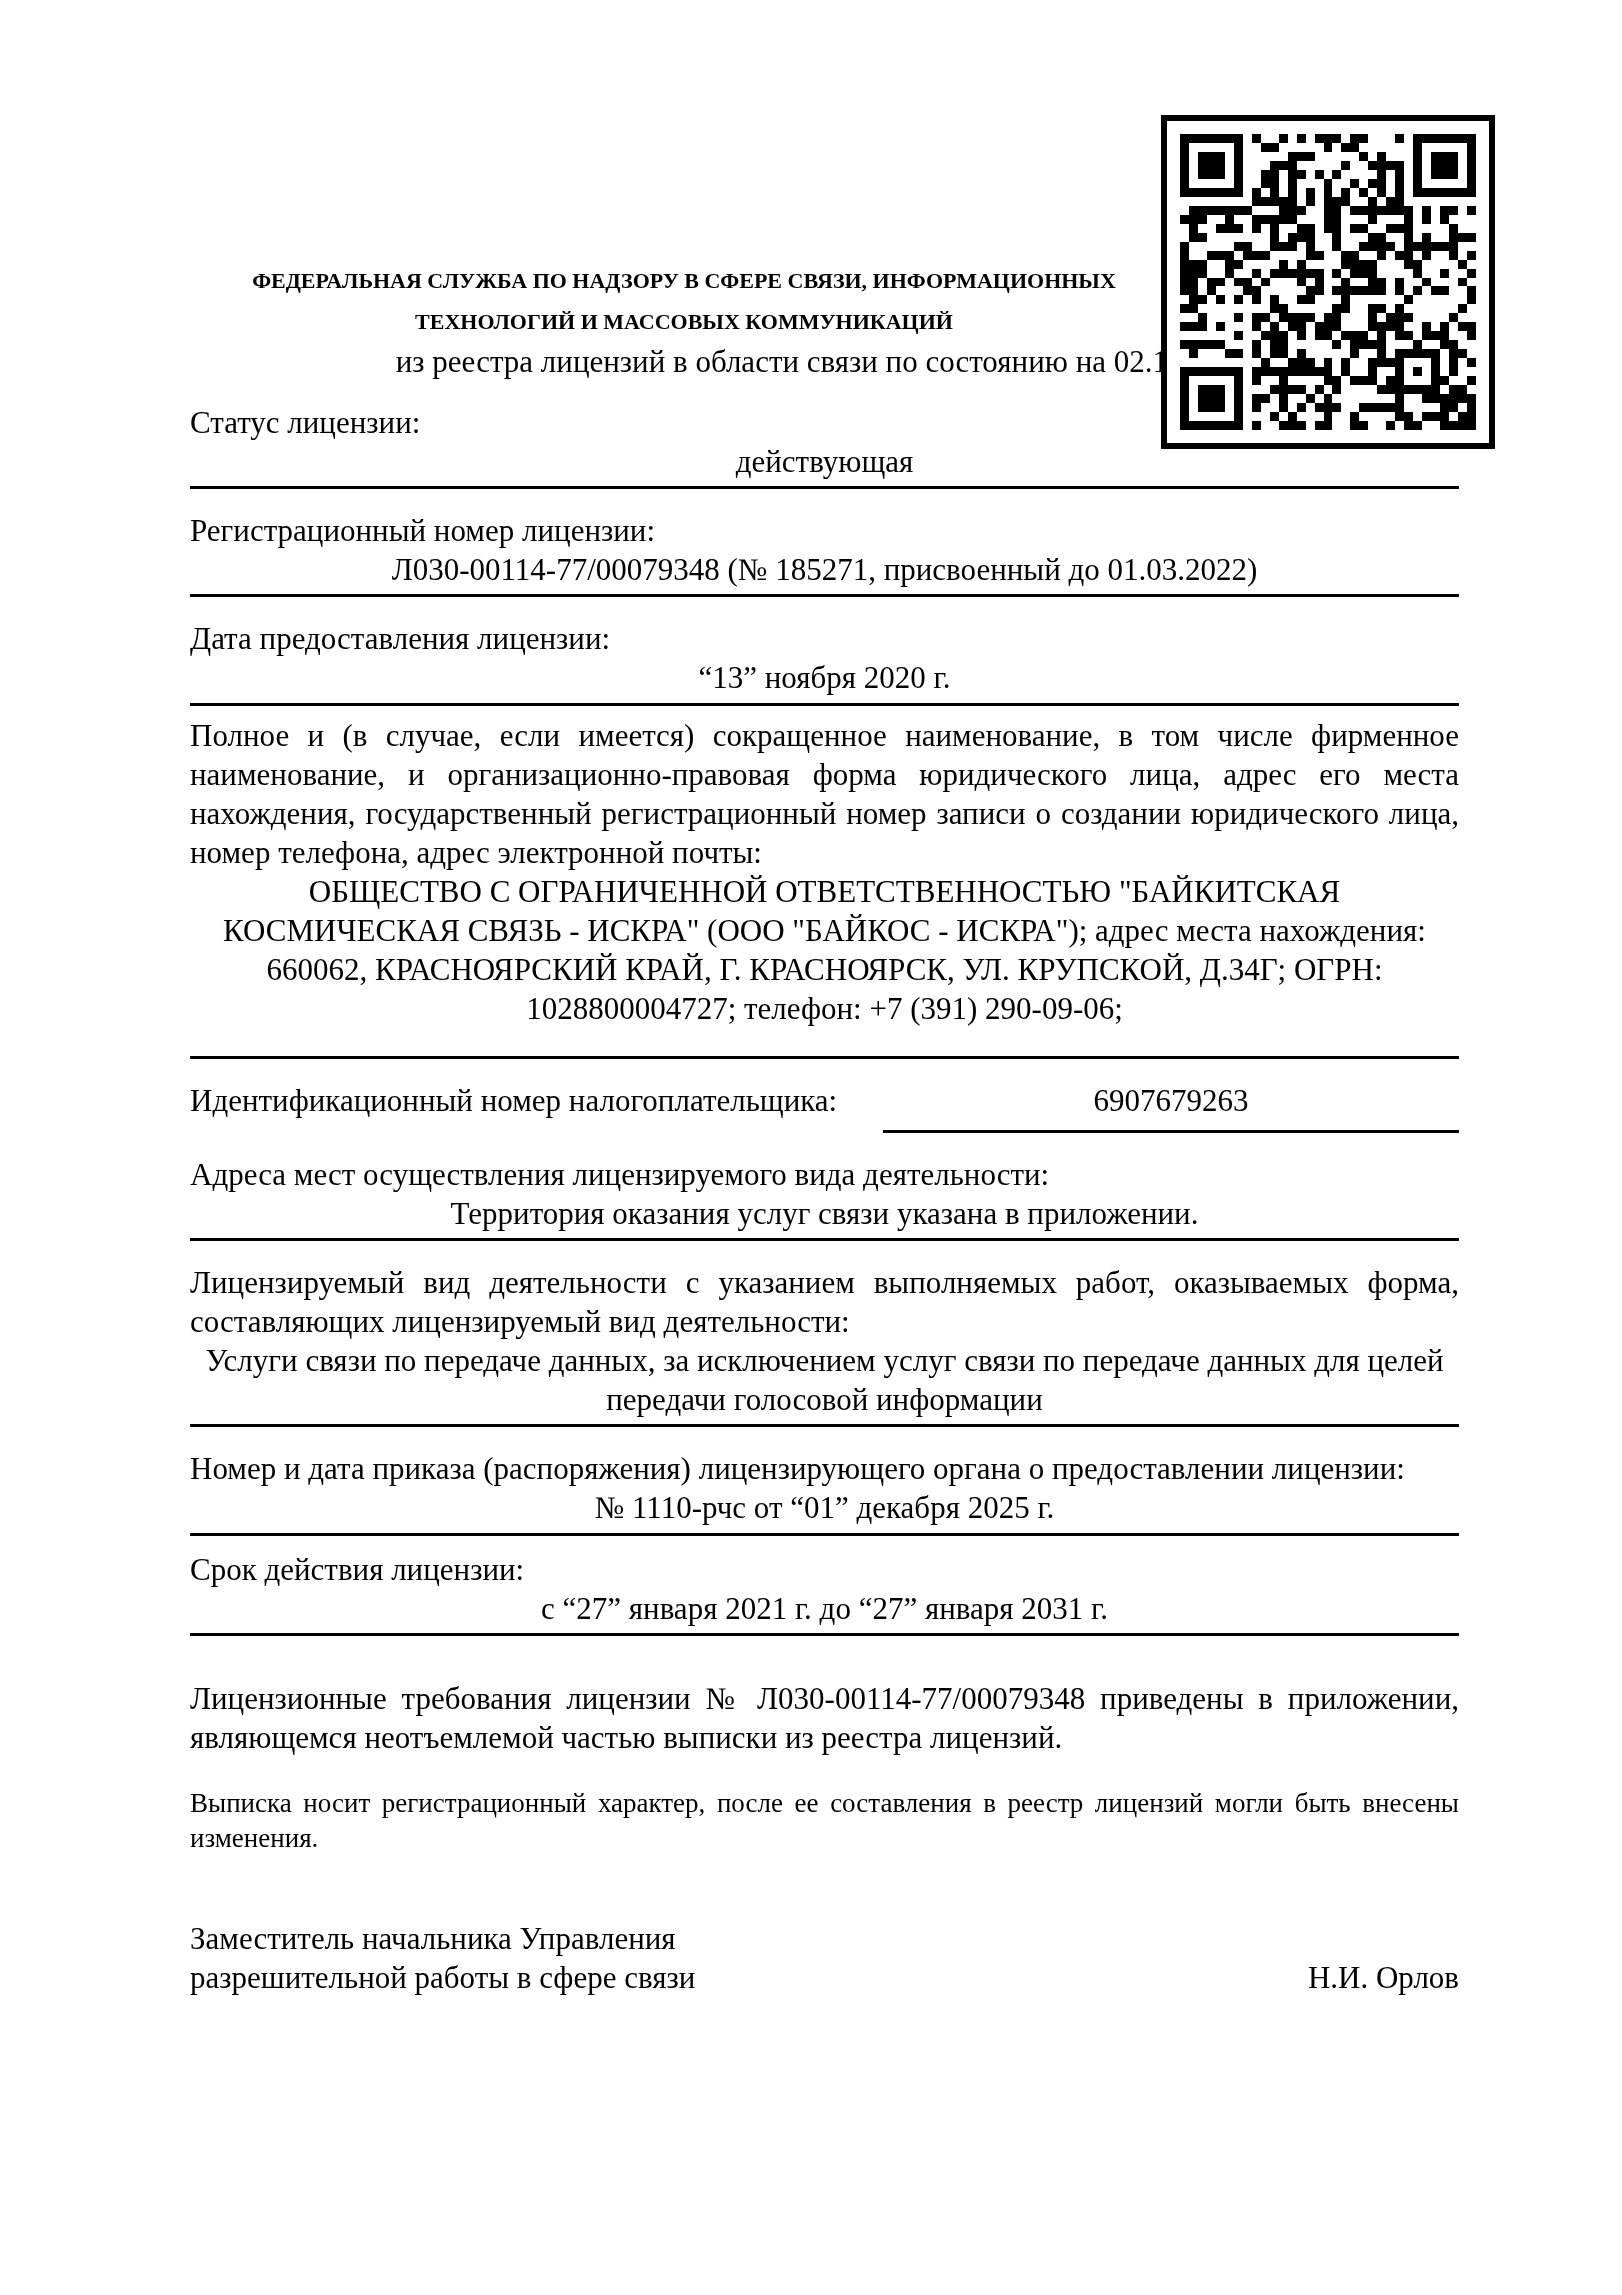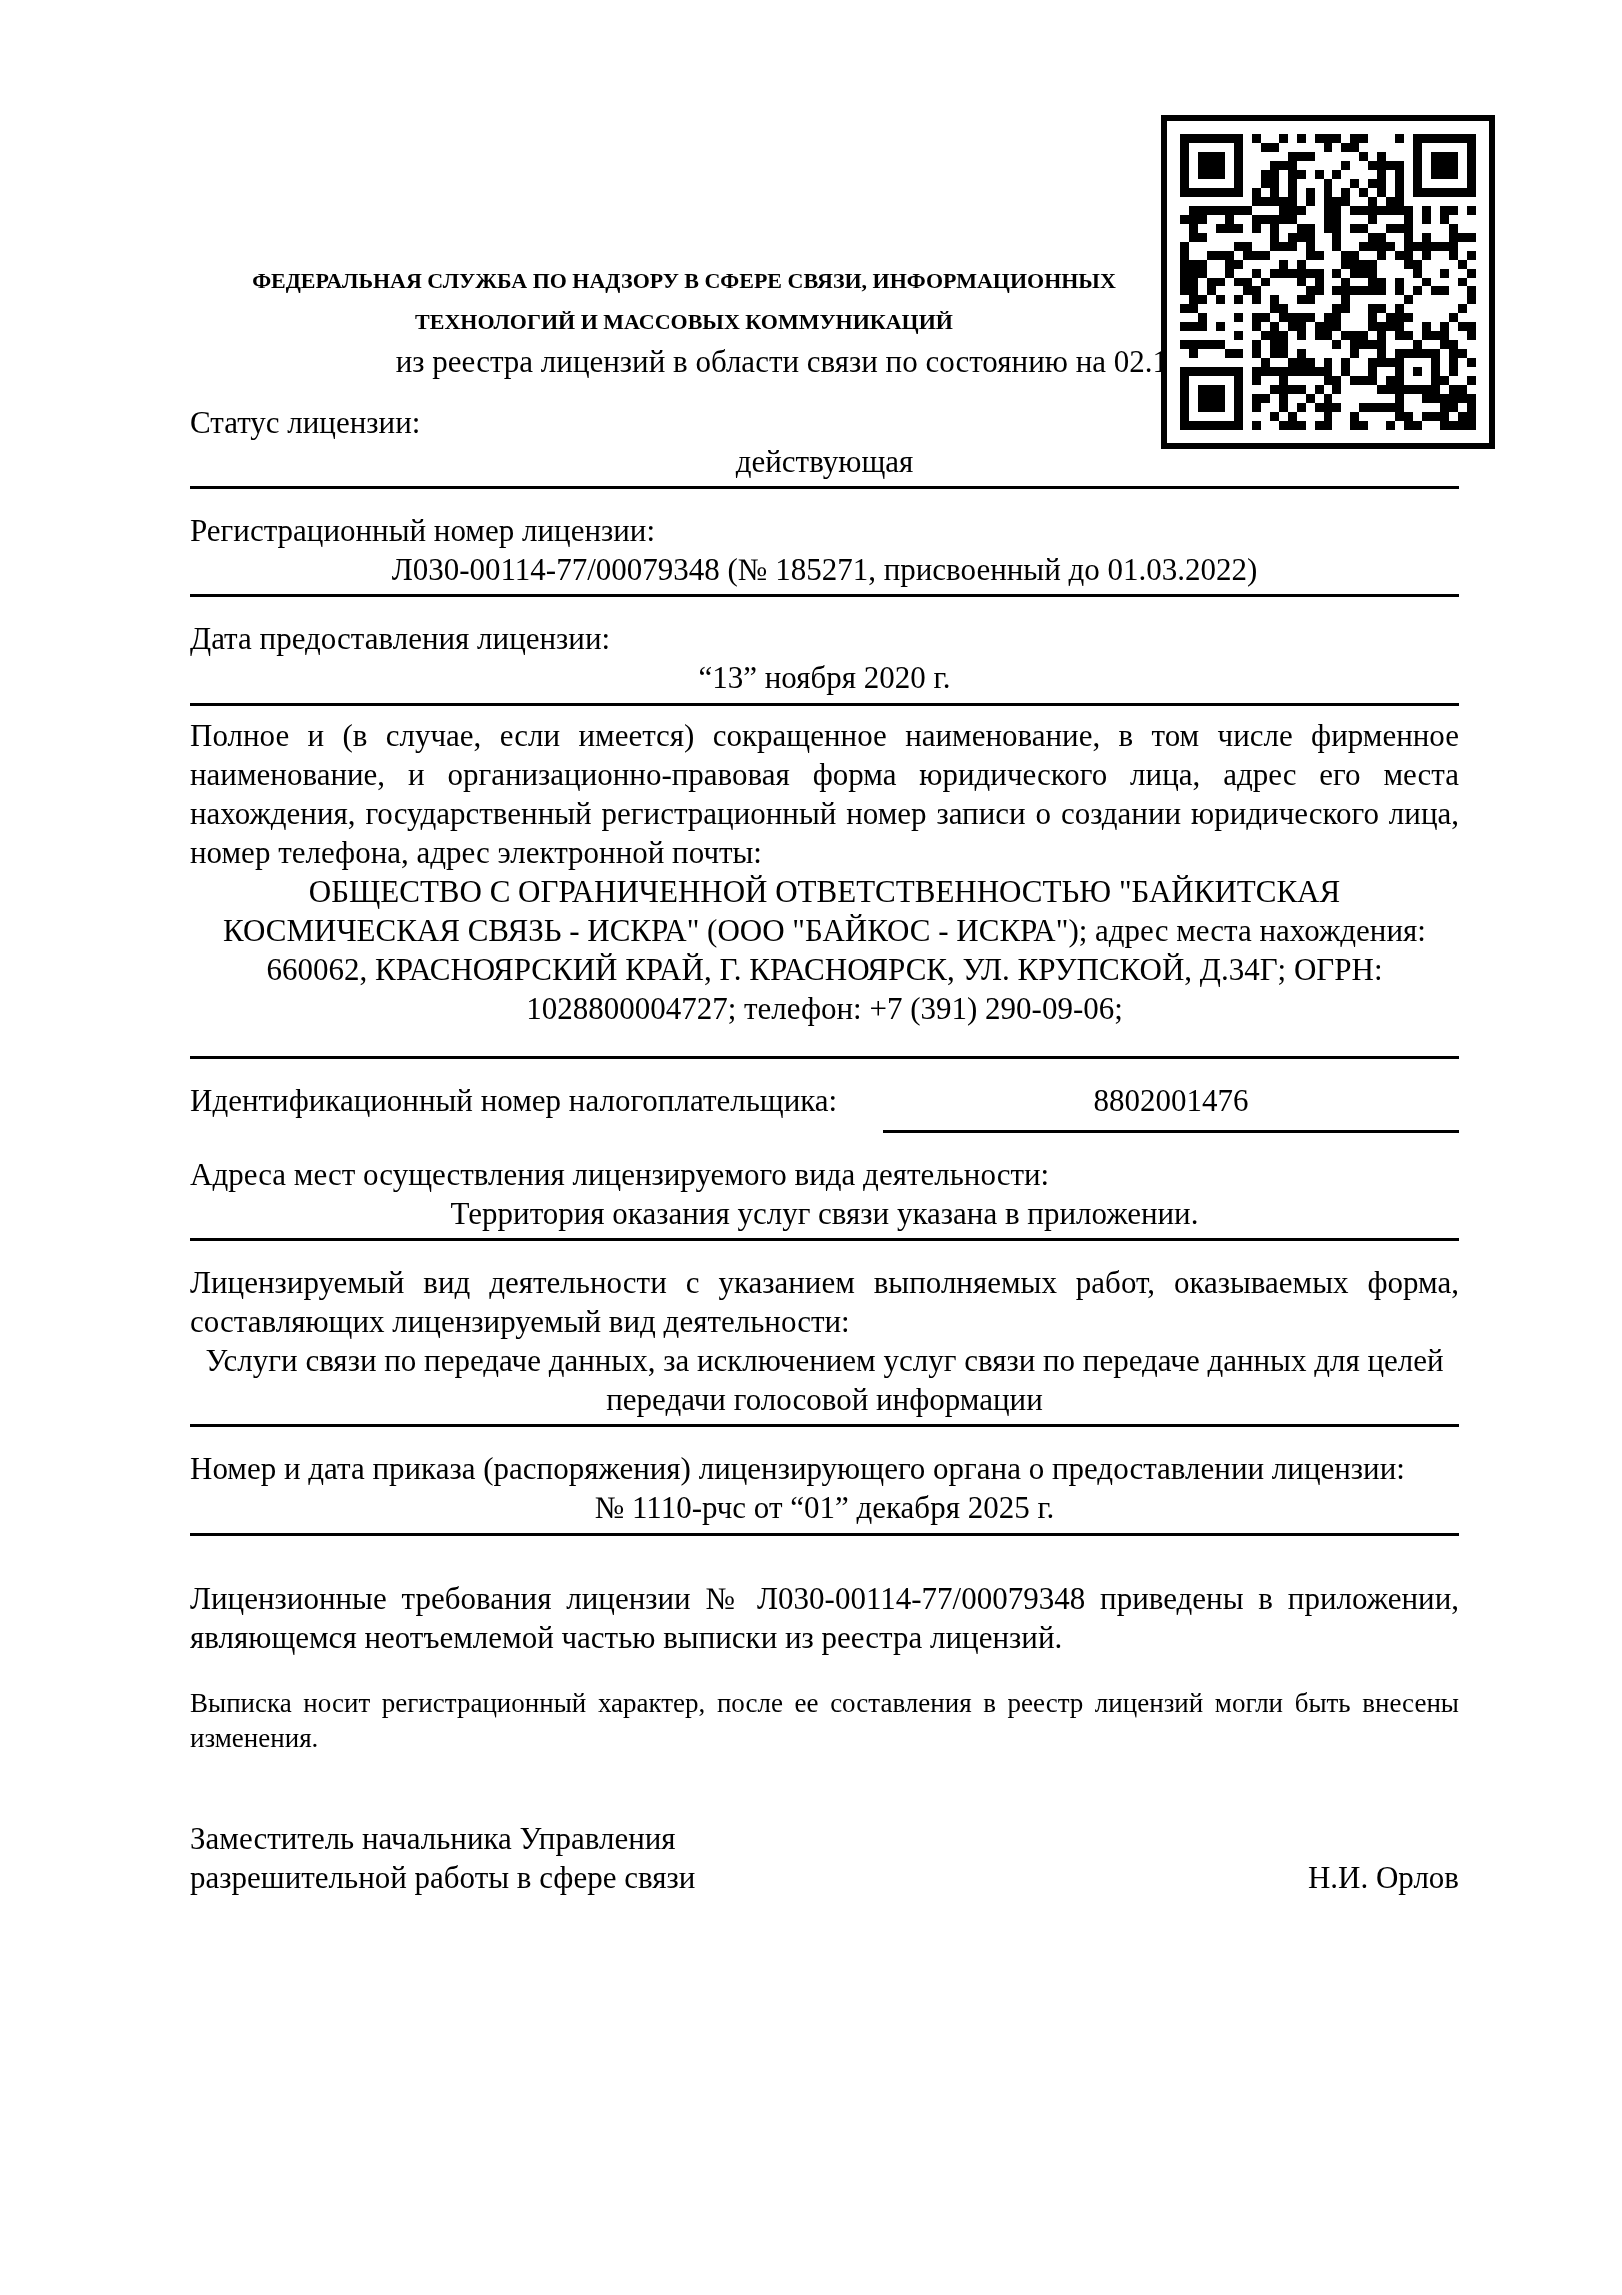--- a/index.html
+++ b/index.html
@@ -677,41 +677,46 @@
   </div>
 
   <div class="field" style="margin-top:10.5px">
     <div class="label justify">Полное и (в случае, если имеется) сокращенное наименование, в том числе фирменное наименование, и организационно-правовая форма юридического лица, адрес его места нахождения, государственный регистрационный номер записи о создании юридического лица, номер телефона, адрес электронной почты:</div>
     <div class="org-value">ОБЩЕСТВО С ОГРАНИЧЕННОЙ ОТВЕТСТВЕННОСТЬЮ "БАЙКИТСКАЯ КОСМИЧЕСКАЯ СВЯЗЬ - ИСКРА" (ООО "БАЙКОС - ИСКРА"); адрес места нахождения: 660062, КРАСНОЯРСКИЙ КРАЙ, Г. КРАСНОЯРСК, УЛ. КРУПСКОЙ, Д.34Г; ОГРН: 1028800004727; телефон: +7 (391) 290-09-06;</div>
     <div class="rule org-rule"></div>
   </div>
 
   <div class="inn-row">
     <div class="label">Идентификационный номер налогоплательщика:</div>
-    <div class="inn-box">8802001476</div>
+    <div class="inn-box">6907679263</div>
   </div>
 
   <div class="field">
     <div class="label">Адреса мест осуществления лицензируемого вида деятельности:</div>
     <div class="value">Территория оказания услуг связи указана в приложении.</div>
     <div class="rule"></div>
   </div>
 
   <div class="field">
     <div class="label justify">Лицензируемый вид деятельности с указанием выполняемых работ, оказываемых форма, составляющих лицензируемый вид деятельности:</div>
     <div class="value">Услуги связи по передаче данных, за исключением услуг связи по передаче данных для целей передачи голосовой информации</div>
     <div class="rule"></div>
   </div>
 
   <div class="field">
     <div class="label">Номер и дата приказа (распоряжения) лицензирующего органа о предоставлении лицензии:</div>
     <div class="value">№ 1110-рчс от “01” декабря 2025 г.</div>
     <div class="rule"></div>
   </div>
 
+  <div class="field" style="margin-top:14.4px">
+    <div class="label">Срок действия лицензии:</div>
+    <div class="value">с “27” января 2021 г. до “27” января 2031 г.</div>
+    <div class="rule"></div>
+  </div>
 
   <div class="requirements">Лицензионные требования лицензии № Л030-00114-77/00079348 приведены в приложении, являющемся неотъемлемой частью выписки из реестра лицензий.</div>
 
   <div class="disclaimer">Выписка носит регистрационный характер, после ее составления в реестр лицензий могли быть внесены изменения.</div>
 
   <div class="signature">
     <div class="sig-position">Заместитель начальника Управления разрешительной работы в сфере связи</div>
     <div class="sig-name">Н.И. Орлов</div>
   </div>
 

